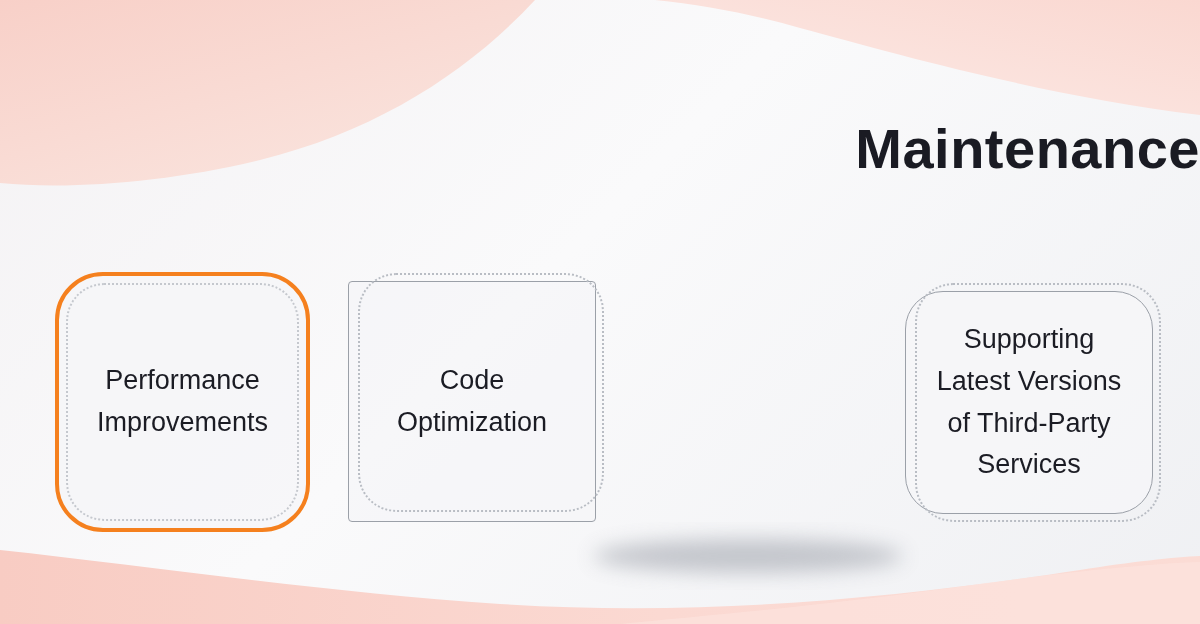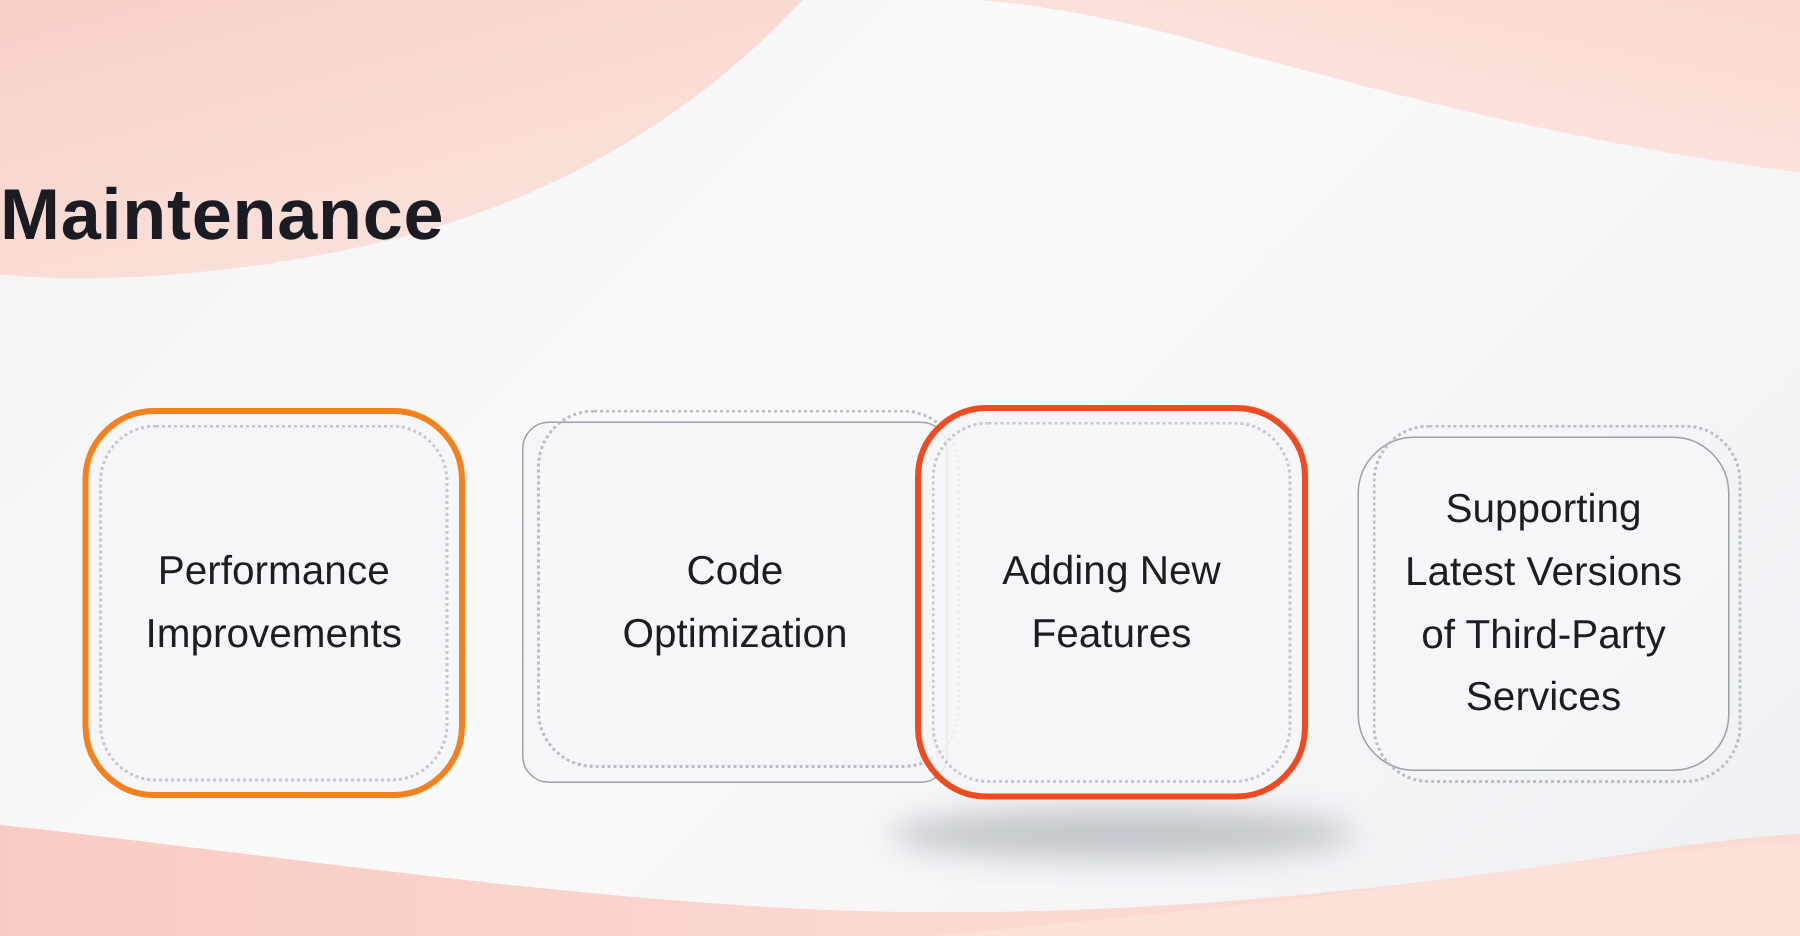--- a/index.html
+++ b/index.html
@@ -21,22 +21,22 @@
     height: 100%;
     display: block;
   }
 
   .title {
     position: absolute;
     top: 116px;
     left: 0;
     width: 100%;
     margin: 0;
-    text-align: left;
-    font-size: 48px;
+    text-align: right;
+    font-size: 56px;
     font-weight: 800;
     letter-spacing: 0.5px;
     color: #1a1b23;
   }
 
   .card {
     position: absolute;
     display: flex;
     align-items: center;
     justify-content: center;
@@ -65,23 +65,23 @@
     position: absolute;
     inset: 7px;
     border: 2px dotted #c5c8ce;
     border-radius: 38px;
     pointer-events: none;
   }
 
   
   .card-2 {
     left: 348px; top: 281px;
-    width: 284px; height: 241px;
+    width: 248px; height: 241px;
     border: 1.5px solid #9ba0a8;
-    border-radius: 18px;
+    border-radius: 4px;
   }
   .card-2::before {
     content: "";
     position: absolute;
     top: -9px; right: -9px; bottom: 9px; left: 9px;
     border: 2px dotted #b9bdc4;
     border-radius: 38px;
     pointer-events: none;
   }
 
@@ -158,24 +158,20 @@
   <div class="card card-1">
     <span class="card-label">Performance
 Improvements</span>
   </div>
 
   <div class="card card-2">
     <span class="card-label">Code
 Optimization</span>
   </div>
 
-  <div class="card card-3">
-    <span class="card-label">Adding New
-Features</span>
-  </div>
 
   <div class="card card-4">
     <span class="card-label">Supporting
 Latest Versions
 of Third-Party
 Services</span>
   </div>
 
 </div>
 

